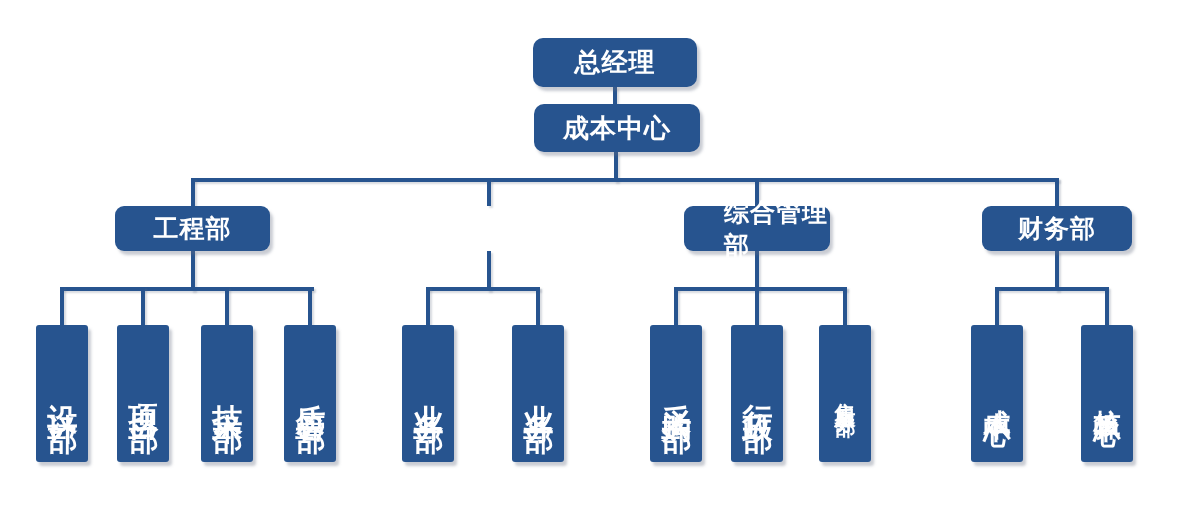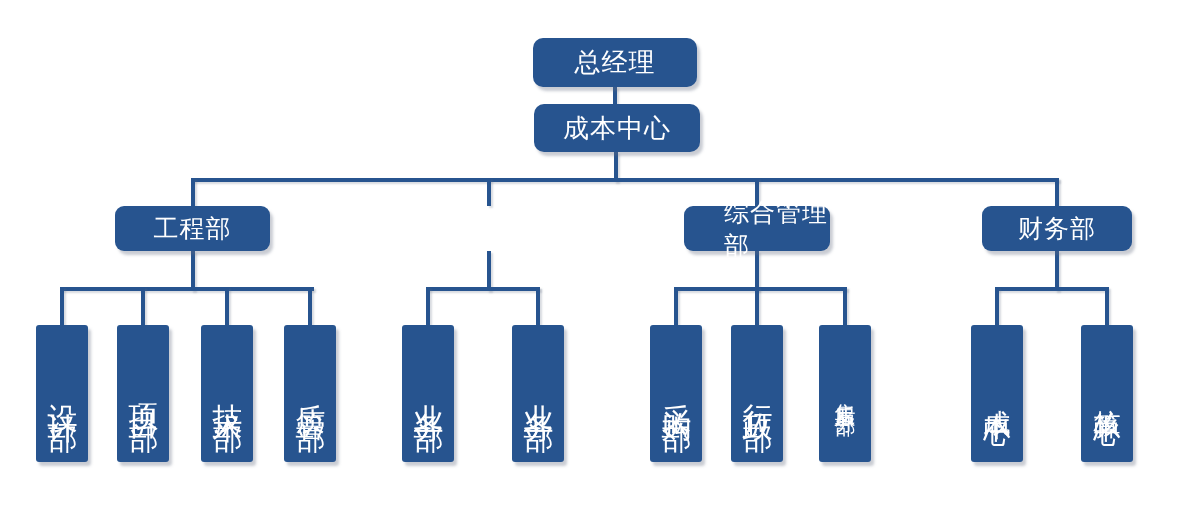--- a/index.html
+++ b/index.html
@@ -11,21 +11,21 @@
     overflow: hidden;
     font-family: "Liberation Sans", "DejaVu Sans", sans-serif;
   }
   .node {
     position: absolute;
     background: var(--node-fill, #27548F);
     color: var(--node-text, #ffffff);
     display: flex;
     align-items: center;
     justify-content: center;
-    font-weight: 400;
+    font-weight: 700;
     box-shadow: 3px 4px 3px var(--shadow, rgba(100,110,130,0.35));
     box-sizing: border-box;
     letter-spacing: 1px;
   }
   .hnode { border-radius: 10px; }
   .lvl1, .lvl2 { font-size: 26px; }
   .lvl3 { font-size: 25px; border-radius: 9px; }
   .vnode {
     border-radius: 3px;
     writing-mode: vertical-rl;

